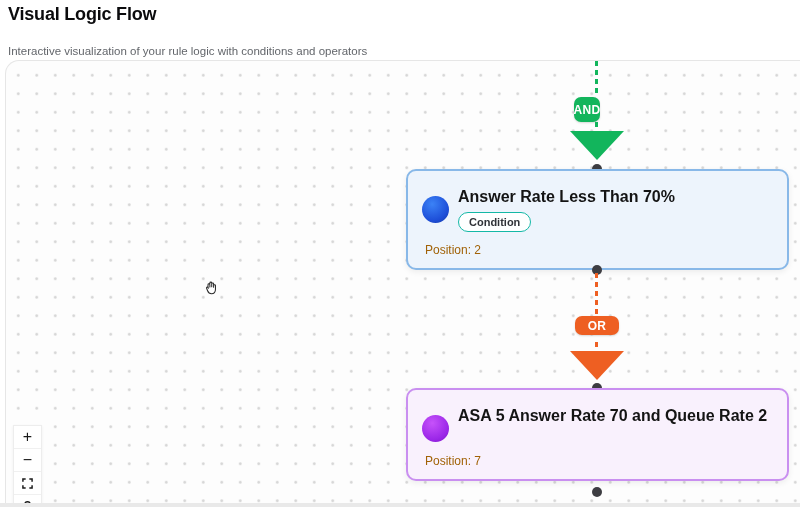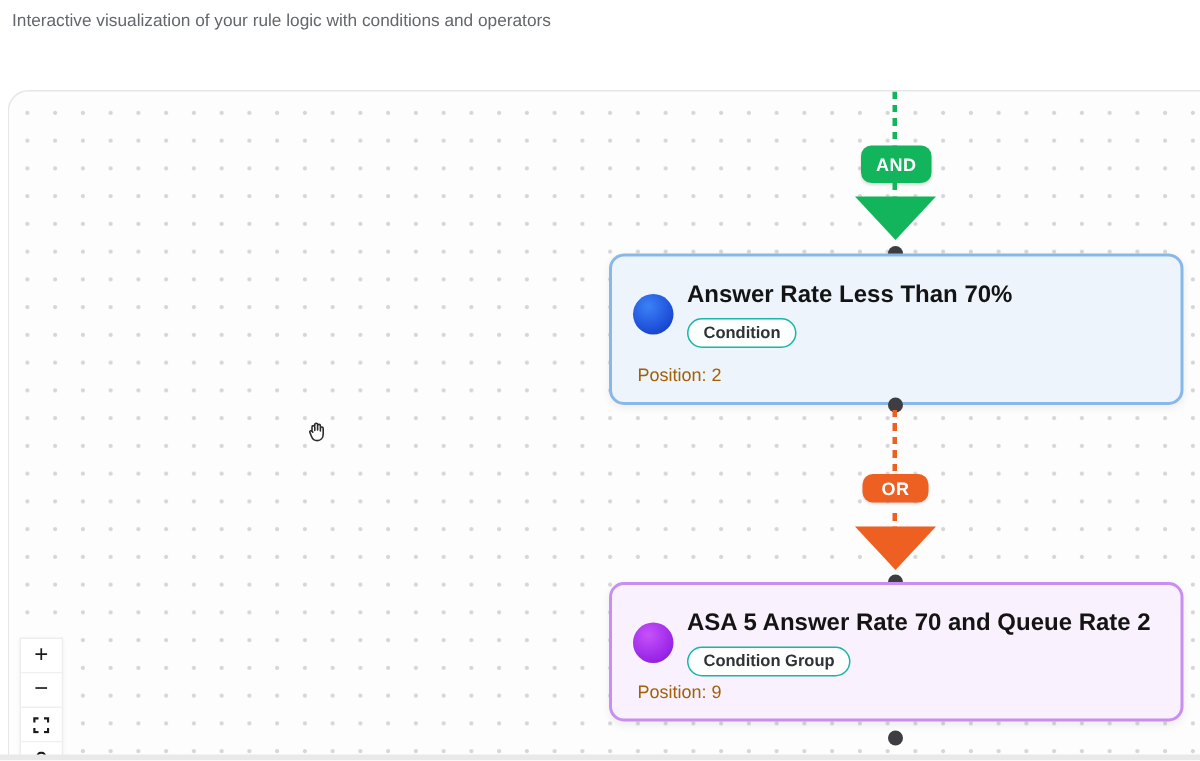--- a/index.html
+++ b/index.html
@@ -4,41 +4,41 @@
 <style>
   html,body{margin:0;padding:0;}
   body{
     width:800px;height:507px;position:relative;overflow:hidden;
     background:#ffffff;font-family:"Liberation Sans",sans-serif;
     -webkit-font-smoothing:antialiased;
   }
   
   .header{position:absolute;left:8px;top:4px;}
   .page-title{font-size:18px;font-weight:700;color:#0b0b0d;letter-spacing:-0.2px;margin:0;}
-  .page-subtitle{font-size:11.5px;color:#63666b;margin-top:4px;}
+  .page-subtitle{font-size:11.5px;color:#63666b;margin-top:20px;}
   
   .canvas{
     position:absolute;left:5px;top:60px;width:795px;height:443px;
     border:1px solid #e6e6e6;border-right:none;border-radius:14px 0 0 0;
     background-color:#fdfdfd;
     background-image:radial-gradient(circle,#d6d6d6 1.1px,transparent 1.6px);
     background-size:18.5px 18.5px;background-position:3px 5px;
     overflow:hidden;
   }
   .bottom-strip{position:absolute;left:0;top:503px;width:800px;height:4px;background:#e9e9e9;}
   
   .dash{position:absolute;width:3px;}
   .dash-green{background:repeating-linear-gradient(to bottom,#12b55c 0 5px,transparent 5px 9px);}
   .dash-orange{background:repeating-linear-gradient(to bottom,#ee5f22 0 5px,transparent 5px 9px);}
   .op{
     position:absolute;color:#fff;font-weight:700;font-size:12px;letter-spacing:.3px;
     border-radius:7px;display:flex;align-items:center;justify-content:center;
     box-shadow:0 1px 2px rgba(0,0,0,.15);
   }
-  .op-and{background:#12b55c;width:47px;height:25px;left:568px;top:36px;}
+  .op-and{background:#12b55c;width:26px;height:25px;left:568px;top:36px;}
   .op-or{background:#ee5f22;width:44px;height:19px;left:569px;top:255px;}
   .tri{position:absolute;width:0;height:0;border-left:27px solid transparent;border-right:27px solid transparent;}
   .tri-green{border-top:29px solid #12b55c;left:564px;top:70px;}
   .tri-orange{border-top:29px solid #ee5f22;left:564px;top:290px;}
   .handle{position:absolute;width:10px;height:10px;border-radius:50%;background:#3d3d42;left:586px;}
   
   .node{position:absolute;left:400px;width:383px;border-radius:10px;box-shadow:0 2px 6px rgba(0,0,0,.07);box-sizing:border-box;}
   .node-blue{top:108px;height:101px;background:#edf4fc;border:2px solid #88b8e8;}
   .node-purple{top:327px;height:93px;background:#f9f1fd;border:2px solid #c98ff0;}
   .node-icon{position:absolute;left:14px;top:25px;width:27px;height:27px;border-radius:50%;}
@@ -61,20 +61,21 @@
     font-family:"Liberation Sans",sans-serif;font-size:16px;color:#1a1a1a;cursor:pointer;
   }
   .ctrl-btn:last-child{border-bottom:none;}
   
   .grab-cursor{position:absolute;left:197px;top:219px;width:16px;height:16px;}
 </style>
 </head>
 <body>
 
 <div class="header">
+  <div class="page-title">Visual Logic Flow</div>
   <div class="page-subtitle">Interactive visualization of your rule logic with conditions and operators</div>
 </div>
 
 <div class="canvas">
 
   <div class="dash dash-green" style="left:589px;top:0;height:36px;"></div>
   <div class="op op-and">AND</div>
   <div class="dash dash-green" style="left:589px;top:61px;height:9px;"></div>
   <div class="tri tri-green"></div>
 
@@ -89,22 +90,21 @@
 
   <div class="dash dash-orange" style="left:589px;top:212px;height:43px;"></div>
   <div class="op op-or">OR</div>
   <div class="dash dash-orange" style="left:589px;top:281px;height:9px;"></div>
   <div class="tri tri-orange"></div>
 
   <div class="handle" style="top:322px;"></div>
   <div class="node node-purple">
     <span class="node-icon icon-purple"></span>
     <div class="node-title">ASA 5 Answer Rate 70 and Queue Rate 2</div>
-    <div class="node-badge">Condition Group</div>
-    <div class="node-pos">Position: 9</div>
+    <div class="node-pos">Position: 7</div>
   </div>
   <div class="handle" style="top:426px;"></div>
 
   <svg class="grab-cursor" viewBox="0 0 24 24">
     <path d="M7.5 11V7a1.4 1.4 0 012.8 0v3.4m0-4.6V4.6a1.4 1.4 0 012.8 0V10m0-4.2a1.4 1.4 0 012.8 0V11m0-2.6a1.4 1.4 0 012.8 0V14c0 4-2.4 6.6-6 6.6-3.2 0-4.8-1.8-5.8-4.4l-1.5-3.8c-.5-1.2.9-2.2 1.9-1.3l1 1" fill="#ffffff" stroke="#2d2d2d" stroke-width="1.6" stroke-linecap="round" stroke-linejoin="round"></path>
   </svg>
 
   <div class="controls">
     <button class="ctrl-btn">
       <span>+</span>

